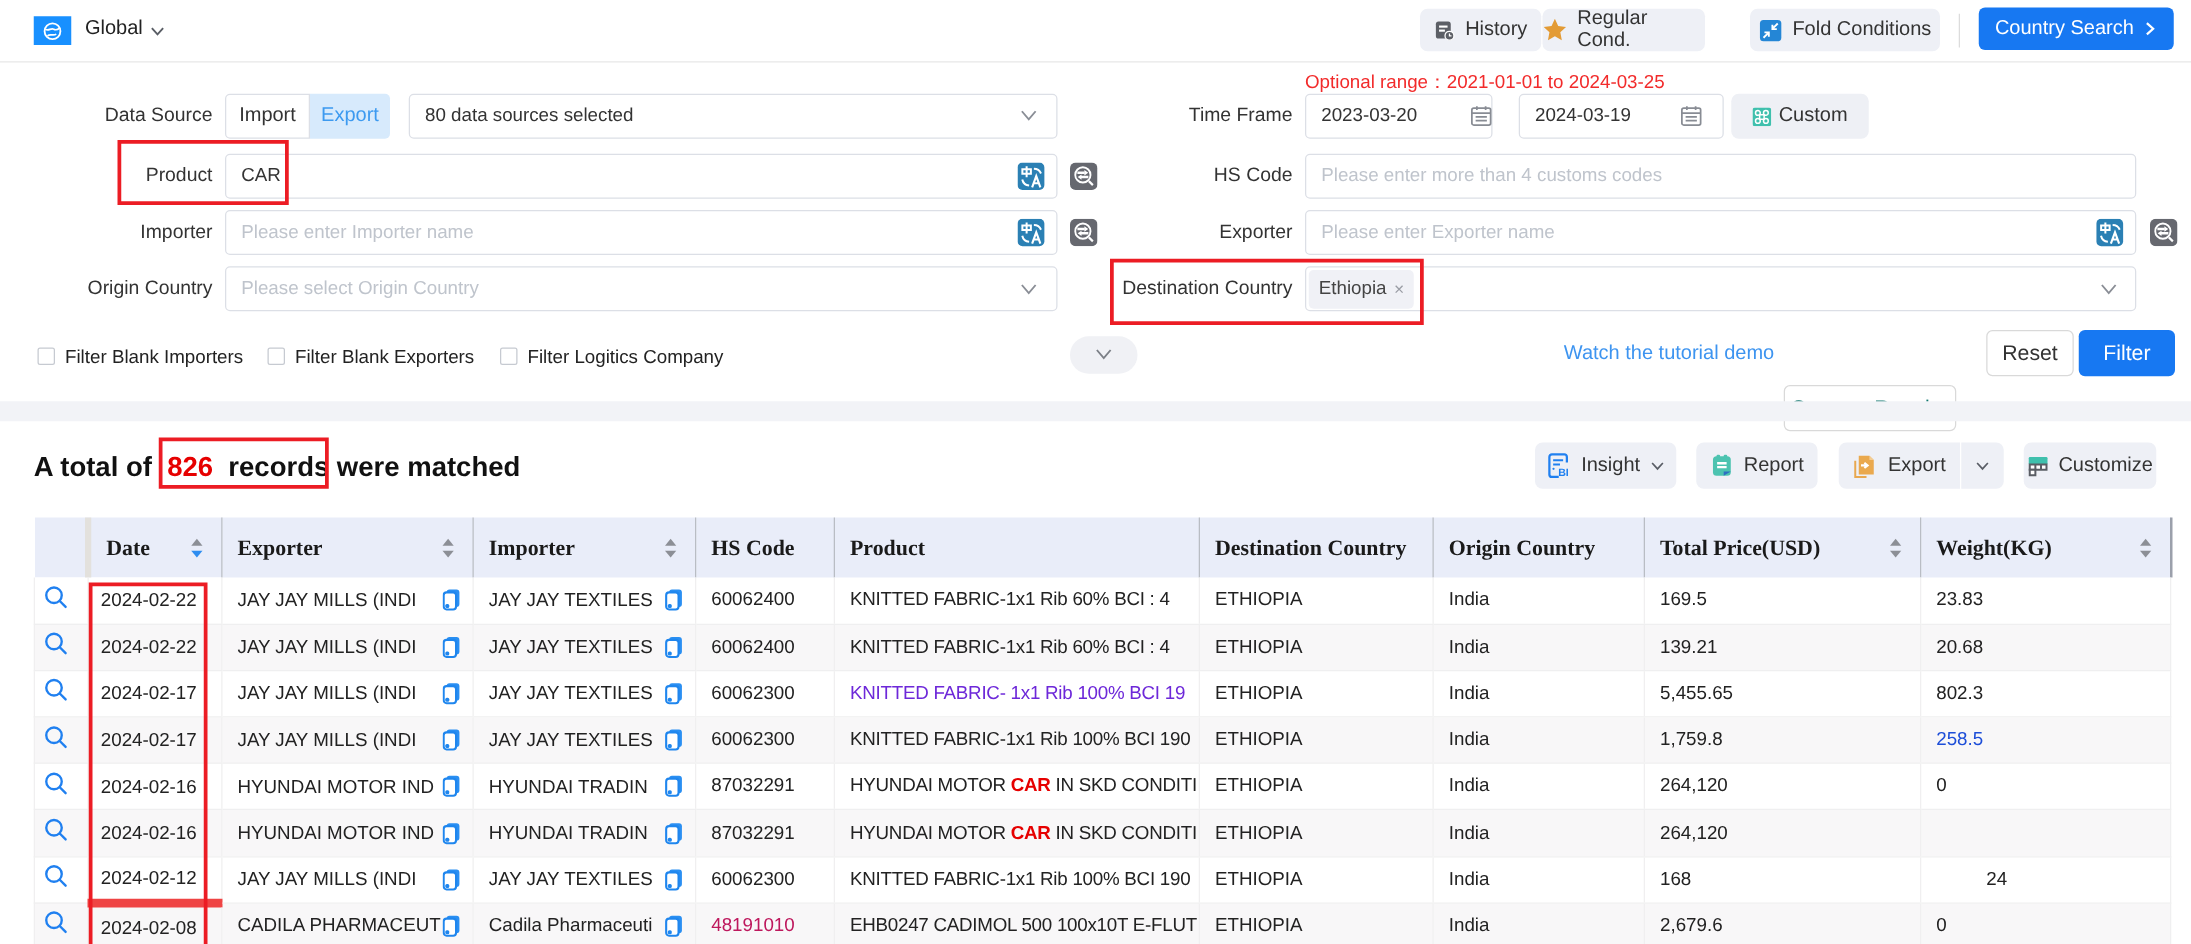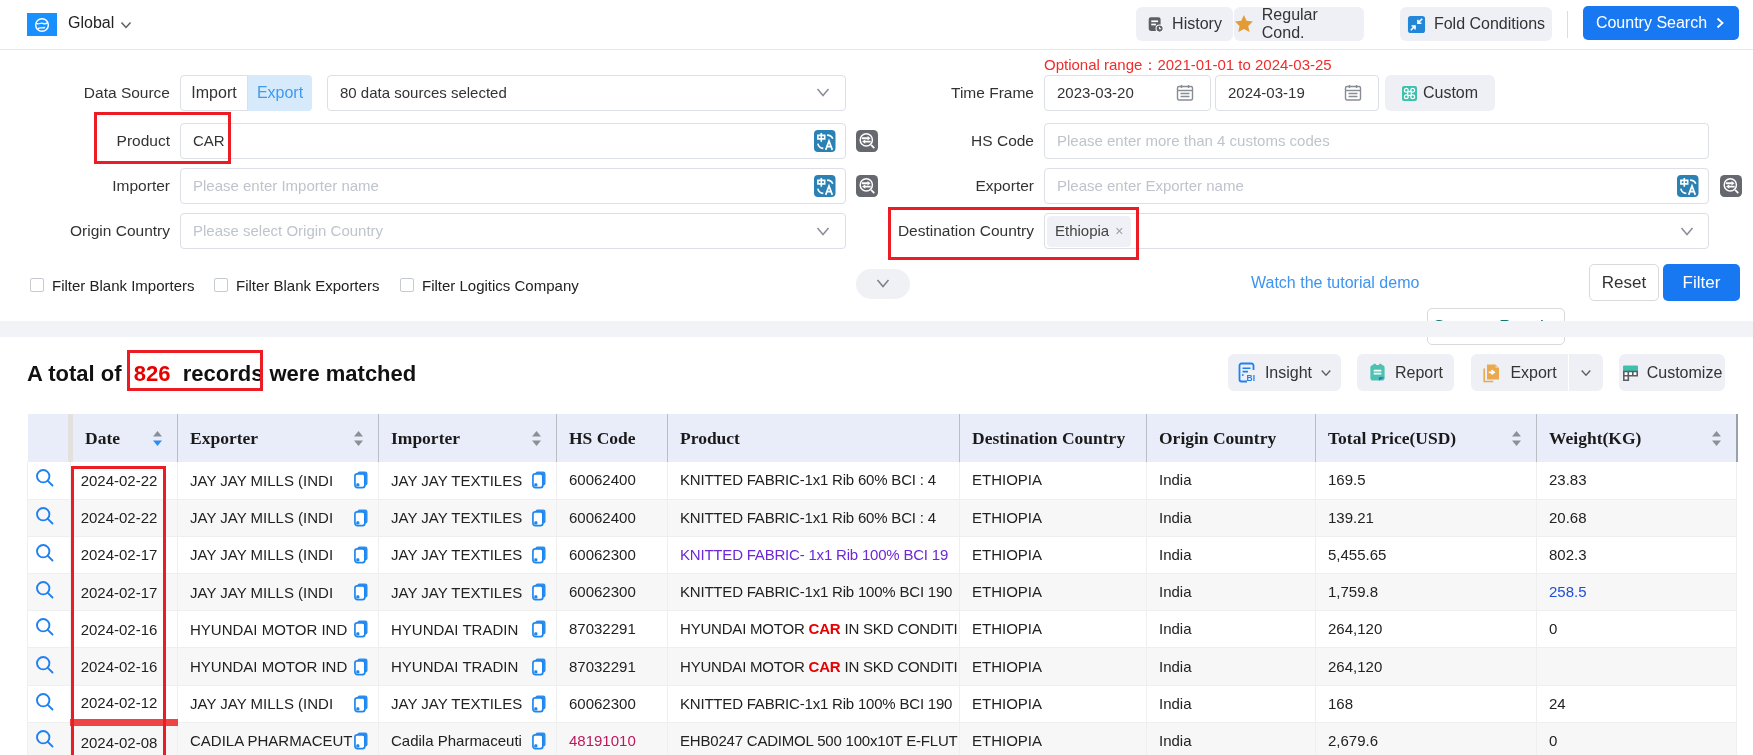--- a/index.html
+++ b/index.html
@@ -92,21 +92,21 @@
   <div style="width:68px;height:36px;border:1px solid #dcdfe6;border-radius:4px 0 0 4px;background:#fff;font-size:16px;display:flex;align-items:center;justify-content:center;color:#333;">Import</div>
   <div style="width:64px;height:36px;border-radius:0 4px 4px 0;background:#d7eafc;font-size:16px;display:flex;align-items:center;justify-content:center;color:#3d9af0;">Export</div>
 </div>
 <div class="inp" style="left:327px;top:75px;width:519px;">80 data sources selected</div>
 <svg class="abs" style="left:816px;top:87px;" width="14" height="12" viewBox="0 0 14 12">
     <path d="M1.5 2 L7 8.5 L12.5 2" stroke="#8a8e96" stroke-width="1.5" fill="none"></path>
   </svg>
 
 <div class="lbl" style="left:860px;top:75px;width:174px;">Time Frame</div>
 <div class="abs" style="left:1044px;top:56px;font-size:15px;color:#f22b2b;">Optional range：2021-01-01 to 2024-03-25</div>
-<div class="inp" style="left:1044px;top:75px;width:167px;">2023-03-20</div>
+<div class="inp" style="left:1044px;top:75px;width:150px;">2023-03-20</div>
 <svg class="abs" style="left:1176px;top:84px;" width="18" height="18" viewBox="0 0 18 18">
     <use href="#cal"></use>
   </svg>
 <div class="inp" style="left:1215px;top:75px;width:164px;">2024-03-19</div>
 <svg class="abs" style="left:1344px;top:84px;" width="18" height="18" viewBox="0 0 18 18">
     <use href="#cal"></use>
   </svg>
 <div class="gbtn" style="left:1385px;top:75px;width:110px;height:36px;background:#eef0f5;gap:6px;">
   <svg width="15" height="15" viewBox="0 0 15 15">
       <rect width="15" height="15" rx="2" fill="#3fc0ad"></rect>
@@ -553,21 +553,21 @@
                 <rect x="1" y="3" width="10.6" height="14.6" rx="2.5" fill="#fff" stroke="#1f86ee" stroke-width="1.8"></rect>
                 <rect x="2.4" y="13" width="3.4" height="3.4" rx="1.3" fill="#1f86ee"></rect>
               </svg>
             </div>
           </td>
           <td style="border-bottom:1px solid #efeff0;border-left:1px solid #f0eff0;padding:0 0 0 12px;vertical-align:middle;white-space:nowrap;overflow:hidden;"><span style="font-size:15px;color:#222;">60062300</span></td>
           <td style="border-bottom:1px solid #efeff0;border-left:1px solid #f0eff0;padding:0 0 0 12px;vertical-align:middle;white-space:nowrap;overflow:hidden;"><span style="font-size:15px;color:#222;letter-spacing:-0.2px;">KNITTED FABRIC-1x1 Rib 100% BCI 190</span></td>
           <td style="border-bottom:1px solid #efeff0;border-left:1px solid #f0eff0;padding:0 0 0 12px;vertical-align:middle;white-space:nowrap;overflow:hidden;"><span style="font-size:15px;color:#222;">ETHIOPIA</span></td>
           <td style="border-bottom:1px solid #efeff0;border-left:1px solid #f0eff0;padding:0 0 0 12px;vertical-align:middle;white-space:nowrap;overflow:hidden;"><span style="font-size:15px;color:#222;">India</span></td>
           <td style="border-bottom:1px solid #efeff0;border-left:1px solid #f0eff0;padding:0 0 0 12px;vertical-align:middle;white-space:nowrap;overflow:hidden;"><span style="font-size:15px;color:#222;">168</span></td>
-          <td style="border-bottom:1px solid #efeff0;border-left:1px solid #f0eff0;padding:0 0 0 12px;vertical-align:middle;white-space:nowrap;overflow:hidden;border-right:1px solid #efeff0;"><span style="font-size:15px;color:#222;">24</span></td>
+          <td style="border-bottom:1px solid #efeff0;border-left:1px solid #f0eff0;padding:0 0 0 12px;vertical-align:middle;white-space:nowrap;overflow:hidden;border-right:1px solid #efeff0;"><span style="font-size:15px;color:#222;margin-left:40px;">24</span></td>
         </tr>
         <tr style="height:37.2px;background:#f8f7f8;">
           <td style="border-bottom:1px solid #efeff0;border-left:1px solid #f0eff0;text-align:center;vertical-align:middle;padding-right:8px;"><svg width="22" height="22" viewBox="0 0 22 22">
               <circle cx="9.2" cy="9.2" r="6.2" stroke="#2080f0" stroke-width="1.9" fill="none"></circle>
               <path d="M13.8 13.8 L18.5 18.5" stroke="#2080f0" stroke-width="1.9" stroke-linecap="round"></path>
             </svg></td>
           <td style="border-bottom:1px solid #efeff0;border-left:1px solid #f0eff0;vertical-align:middle;">
             <div style="text-align:center;padding-right:10px;font-size:15px;color:#222;">2024-02-08</div>
           </td>
           <td style="border-bottom:1px solid #efeff0;border-left:1px solid #f0eff0;padding:0 0 0 12px;vertical-align:middle;white-space:nowrap;overflow:hidden;">

